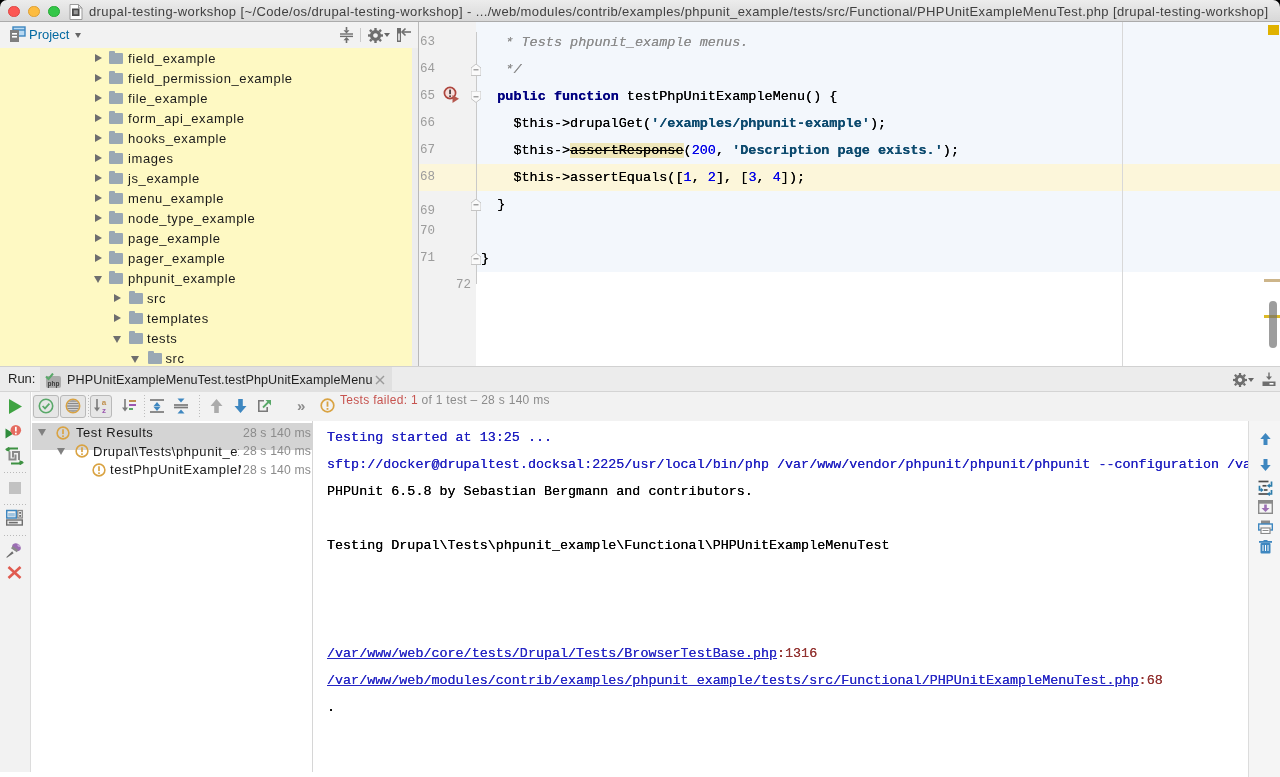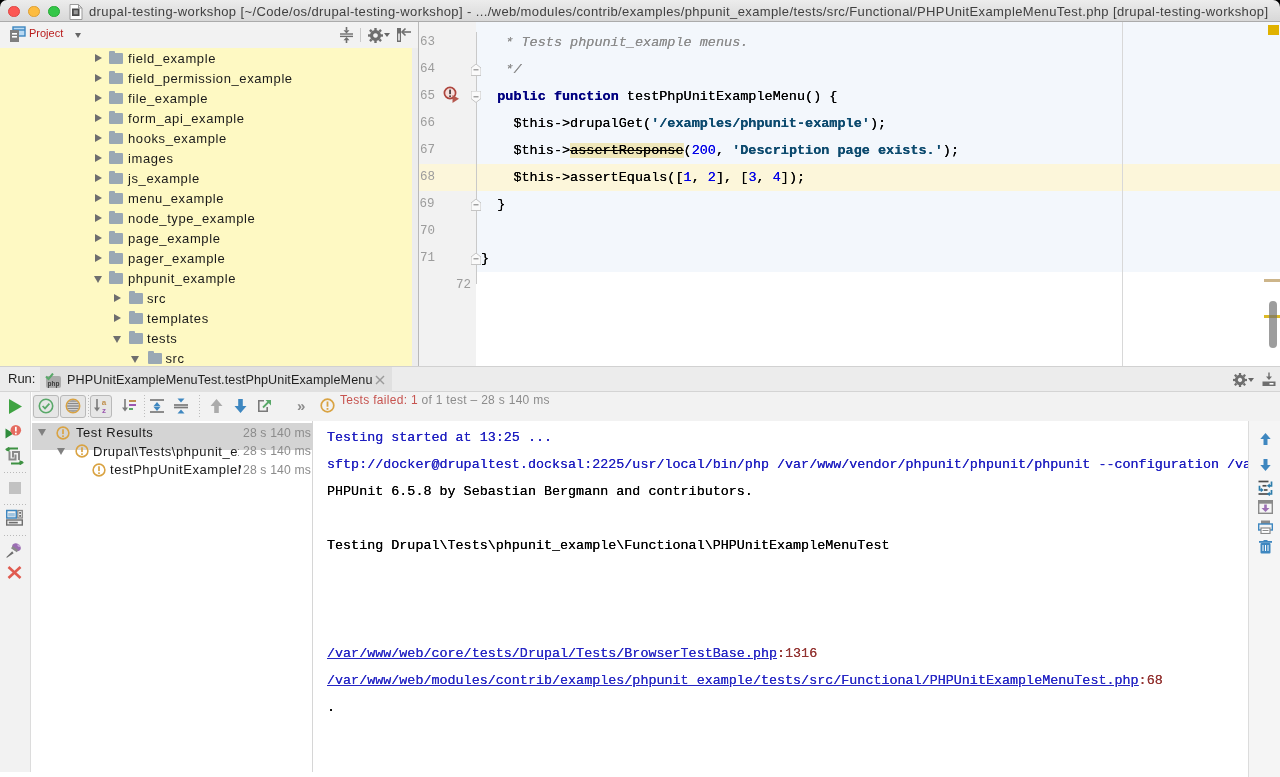--- a/index.html
+++ b/index.html
@@ -96,21 +96,21 @@
   </div>
 
   <div class="abs" id="pheader">
     <svg class="abs" style="left:9px;top:4px" width="17" height="17" viewBox="0 0 17 17">
       <rect x="4" y="1" width="12" height="9" fill="#b9d9f2" stroke="#3e87c0" stroke-width="1.4"></rect>
       <line x1="4" y1="4" x2="16" y2="4" stroke="#3e87c0" stroke-width="1.4"></line>
       <rect x="1" y="4" width="9" height="12" fill="#7f7f7f"></rect>
       <rect x="3" y="7" width="5" height="1.6" fill="#fff"></rect>
       <rect x="3" y="10" width="5" height="1.6" fill="#fff"></rect>
     </svg>
-    <div class="abs" style="left:29px;top:5px;font-size:11px;color:#b91c1c;">Project</div>
+    <div class="abs" style="left:29px;top:5px;font-size:13px;color:#0369a1;">Project</div>
     <div class="abs arrow-d" style="left:75px;top:11px;border-top-color:#666;border-top-width:5px;border-left-width:3.8px;border-right-width:3.8px;"></div>
     <svg class="abs" style="left:339px;top:27px;position:absolute;top:5px;left:339px" width="15" height="16" viewBox="0 0 15 16">
       <g stroke="#6e6e6e" stroke-width="1.5" fill="#6e6e6e">
         <line x1="7.5" y1="0" x2="7.5" y2="3.2" stroke-width="1.6"></line>
         <path d="M4.5 3.2 L10.5 3.2 L7.5 6.4 Z" stroke="none"></path>
         <line x1="1" y1="7" x2="14" y2="7" stroke-width="1.4"></line>
         <line x1="1" y1="9.4" x2="14" y2="9.4" stroke-width="1.4"></line>
         <path d="M4.5 13.2 L10.5 13.2 L7.5 10 Z" stroke="none"></path>
         <line x1="7.5" y1="13" x2="7.5" y2="16" stroke-width="1.6"></line>
       </g>
@@ -234,21 +234,21 @@
     <div class="abs" id="ed-stripe-t1"></div>
     <div class="abs" id="ed-stripe-t2"></div>
     <div class="abs" id="ed-sb"></div>
     <div id="gutter-content">
       <div class="lnum" style="left:0px;top:7px;width:16px;line-height:27px;">63</div>
       <div class="lnum" style="left:0px;top:34px;width:16px;line-height:27px;">64</div>
       <div class="lnum" style="left:0px;top:61px;width:16px;line-height:27px;">65</div>
       <div class="lnum" style="left:0px;top:88px;width:16px;line-height:27px;">66</div>
       <div class="lnum" style="left:0px;top:115px;width:16px;line-height:27px;">67</div>
       <div class="lnum" style="left:0px;top:142px;width:16px;line-height:27px;">68</div>
-      <div class="lnum" style="left:0px;top:169px;width:16px;line-height:27px;text-align:center;">69</div>
+      <div class="lnum" style="left:0px;top:176px;width:16px;line-height:27px;">69</div>
       <div class="lnum" style="left:0px;top:196px;width:16px;line-height:27px;">70</div>
       <div class="lnum" style="left:0px;top:223px;width:16px;line-height:27px;">71</div>
       <div class="lnum" style="left:0px;top:250px;width:16px;line-height:27px;margin-left:36px;">72</div>
       <svg class="fold" style="top:41.5px" width="10" height="12" viewBox="0 0 10 12">
           <path d="M5 0 L10 4 L10 11.5 L0 11.5 L0 4 Z" fill="#fafafa" stroke="#c4c4c4"></path>
           <line x1="2.5" y1="5.75" x2="7.5" y2="5.75" stroke="#9c9c9c" stroke-width="1.4"></line>
         </svg>
       <svg class="fold" style="top:68.5px" width="10" height="12" viewBox="0 0 10 12">
           <path d="M0 0 L10 0 L10 7.5 L5 11.5 L0 7.5 Z" fill="#fafafa" stroke="#c4c4c4"></path>
           <line x1="2.5" y1="5.75" x2="7.5" y2="5.75" stroke="#9c9c9c" stroke-width="1.4"></line>

